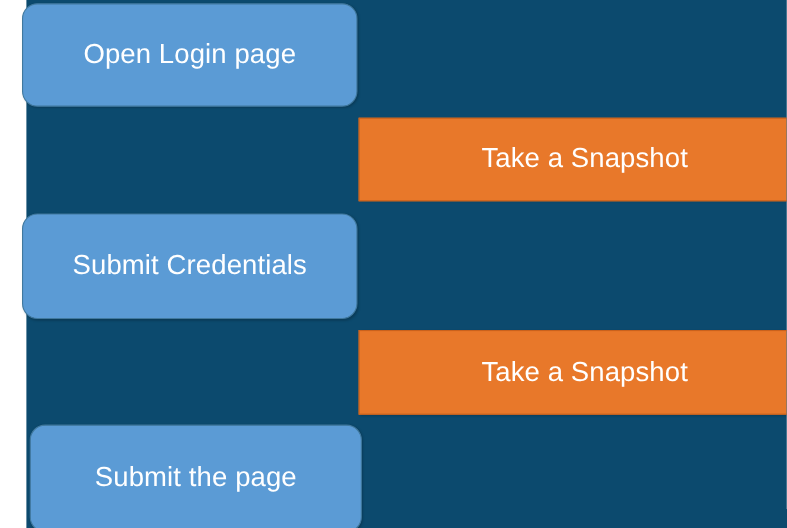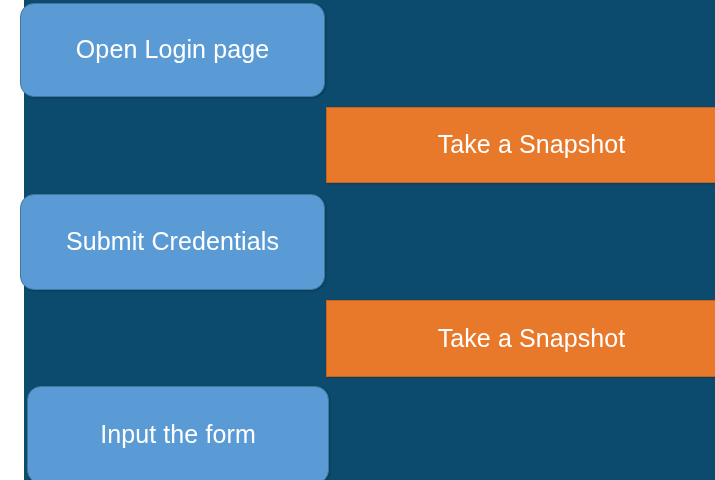--- a/index.html
+++ b/index.html
@@ -66,16 +66,16 @@
 
   <div class="node node-action" style="left:-4px; top:194px; width:305px; height:96px;">
     <span class="node-label">Submit Credentials</span>
   </div>
 
   <div class="node node-snapshot" style="left:302px; top:300px; width:411px; height:77px;">
     <span class="node-label">Take a Snapshot</span>
   </div>
 
   <div class="node node-action" style="left:3px; top:386px; width:302px; height:98px;">
-    <span class="node-label">Input the form</span>
+    <span class="node-label">Submit the page</span>
   </div>
 
 </div>
 
 </body></html>

